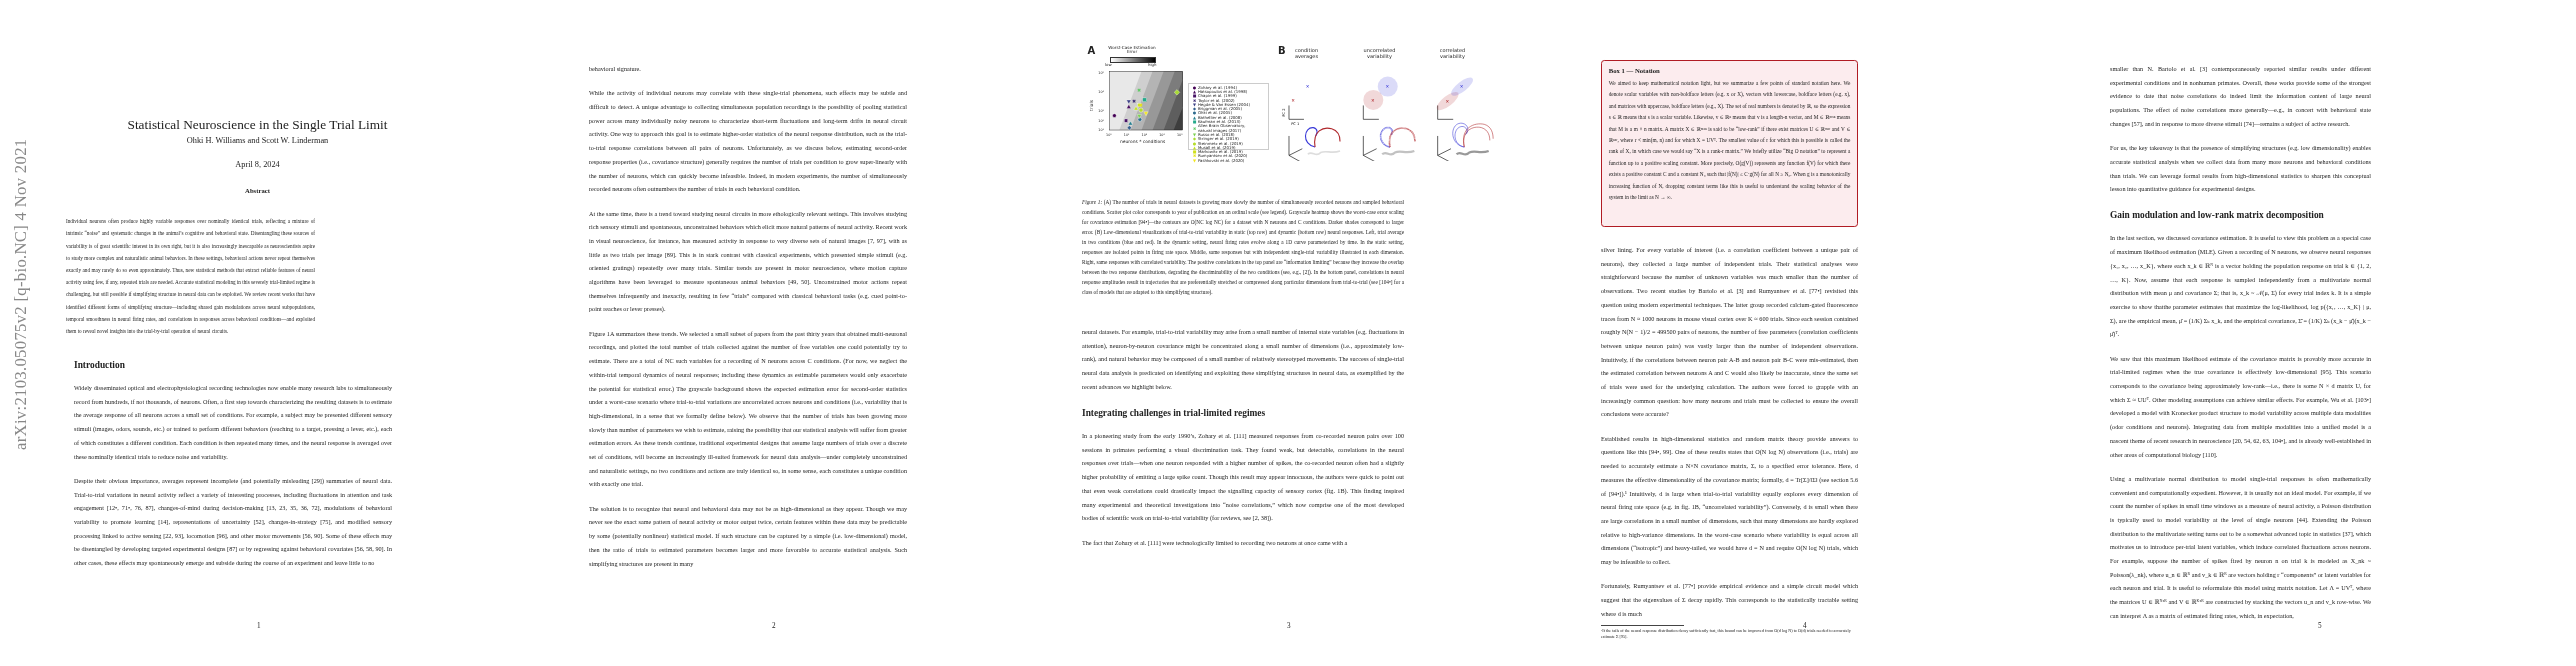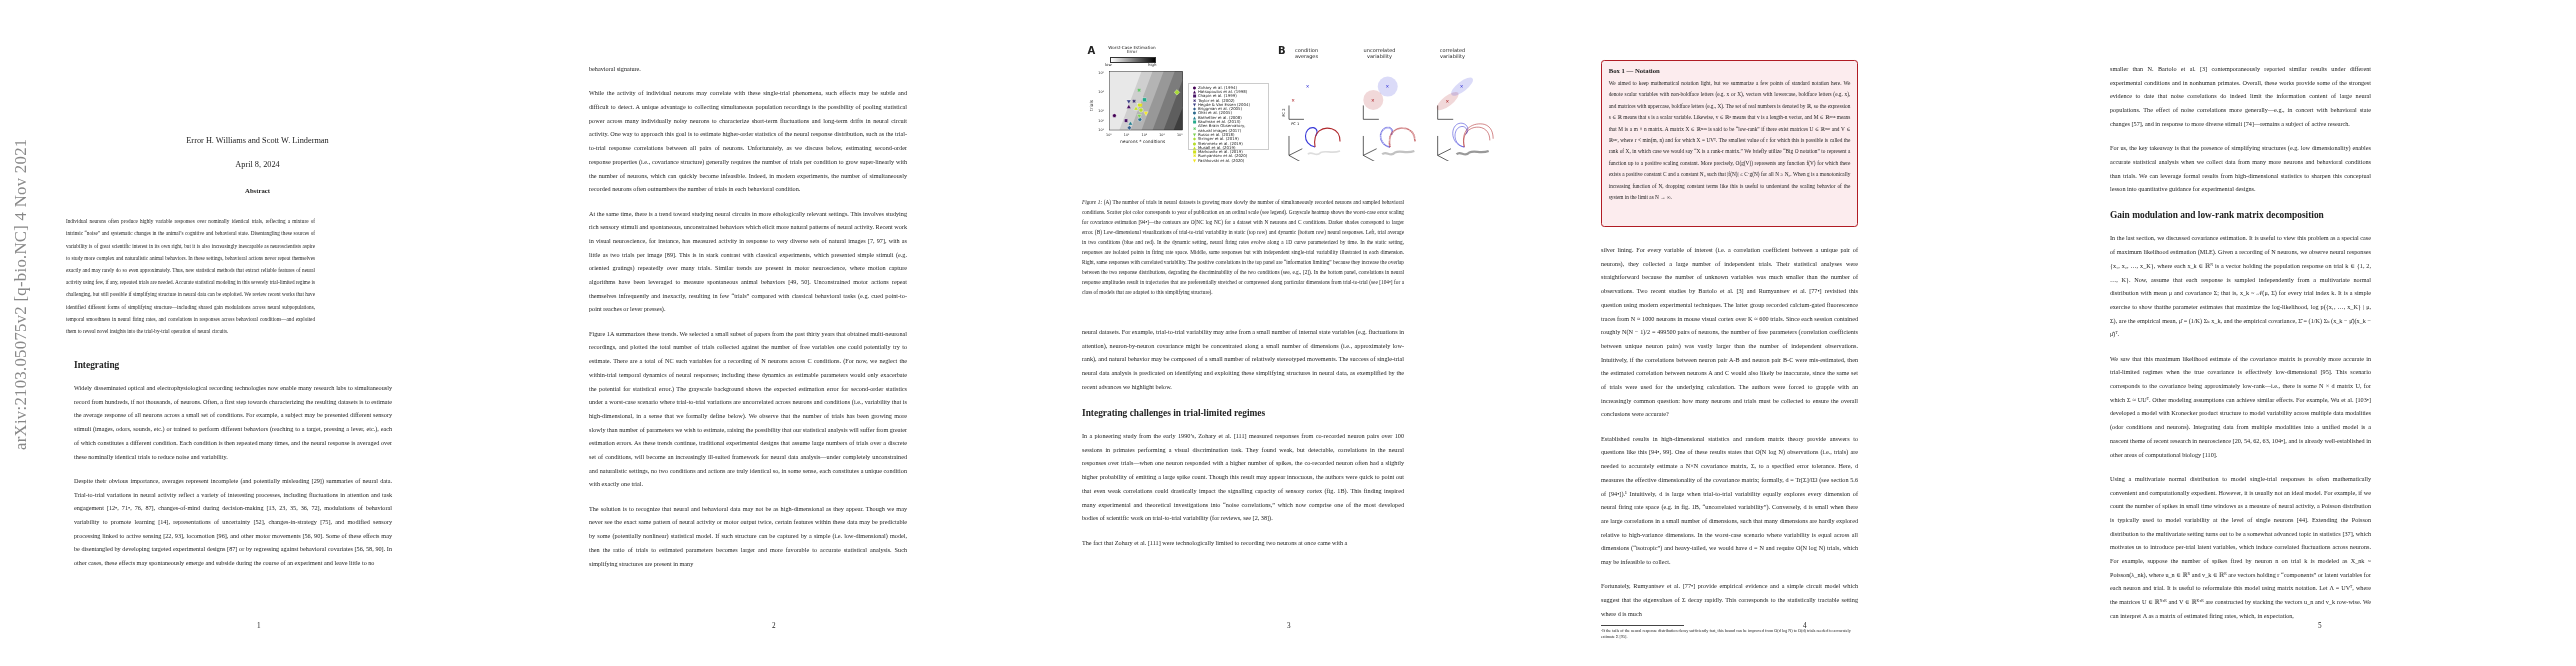--- a/index.html
+++ b/index.html
@@ -32,27 +32,28 @@
   .subplot-title{position:absolute;font-family:"DejaVu Sans",sans-serif;font-size:5px;text-align:center;line-height:6.1px;}
   .sans-small{font-family:"DejaVu Sans",sans-serif;}
 </style>
 </head>
 <body>
 
 <div class="page p1">
   <div class="arxiv">
       <span>arXiv:2103.05075v2  [q-bio.NC]  4 Nov 2021</span>
     </div>
-  <div class="authors">Error H. Williams and Scott W. Linderman</div>
+  <h1 class="title">Statistical Neuroscience in the Single Trial Limit</h1>
+  <div class="authors">Ohki H. Williams and Scott W. Linderman</div>
   <div class="date">April 8, 2024</div>
   <div class="abs-head">Abstract</div>
   <p class="abstract">Individual neurons often produce highly variable responses over nominally identical trials, reflecting a mixture of intrinsic “noise” and systematic changes in the animal’s cognitive and behavioral state. Disentangling these sources of variability is of great scientific interest in its own right, but it is also increasingly inescapable as neuroscientists aspire to study more complex and naturalistic animal behaviors. In these settings, behavioral actions never repeat themselves exactly and may rarely do so even approximately. Thus, new statistical methods that extract reliable features of neural activity using few, if any, repeated trials are needed. Accurate statistical modeling in this severely trial-limited regime is challenging, but still possible if simplifying structure in neural data can be exploited. We review recent works that have identified different forms of simplifying structure—including shared gain modulations across neural subpopulations, temporal smoothness in neural firing rates, and correlations in responses across behavioral conditions—and exploited them to reveal novel insights into the trial-by-trial operation of neural circuits.</p>
 
   <div class="col" style="top:360px;">
-    <h2 class="section">Integrating</h2>
+    <h2 class="section">Introduction</h2>
     <p class="body-text" style="margin-top:11px;">Widely disseminated optical and electrophysiological recording technologies now enable many research labs to simultaneously record from hundreds, if not thousands, of neurons. Often, a first step towards characterizing the resulting datasets is to estimate the average response of all neurons across a small set of conditions. For example, a subject may be presented different sensory stimuli (images, odors, sounds, etc.) or trained to perform different behaviors (reaching to a target, pressing a lever, etc.), each of which constitutes a different condition. Each condition is then repeated many times, and the neural response is averaged over these nominally identical trials to reduce noise and variability.</p>
     <p class="body-text">Despite their obvious importance, averages represent incomplete (and potentially misleading [29]) summaries of neural data. Trial-to-trial variations in neural activity reflect a variety of interesting processes, including fluctuations in attention and task engagement [12•, 71•, 76, 87], changes-of-mind during decision-making [13, 23, 35, 36, 72], modulations of behavioral variability to promote learning [14], representations of uncertainty [52], changes-in-strategy [75], and modified sensory processing linked to active sensing [22, 93], locomotion [96], and other motor movements [56, 90]. Some of these effects may be disentangled by developing targeted experimental designs [87] or by regressing against behavioral covariates [56, 58, 90]. In other cases, these effects may spontaneously emerge and subside during the course of an experiment and leave little to no</p>
   </div>
   <div class="pagenum" style="left:257px;width:auto;">1</div>
 </div>
 
 <div class="page p2">
   <div class="col" style="top:62px;">
     <p class="body-text">behavioral signature.</p>
     <p class="body-text">While the activity of individual neurons may correlate with these single-trial phenomena, such effects may be subtle and difficult to detect. A unique advantage to collecting simultaneous population recordings is the possibility of pooling statistical power across many individually noisy neurons to characterize short-term fluctuations and long-term drifts in neural circuit activity. One way to approach this goal is to estimate higher-order statistics of the neural response distribution, such as the trial-to-trial response correlations between all pairs of neurons. Unfortunately, as we discuss below, estimating second-order response properties (i.e., covariance structure) generally requires the number of trials per condition to grow super-linearly with the number of neurons, which can quickly become infeasible. Indeed, in modern experiments, the number of simultaneously recorded neurons often outnumbers the number of trials in each behavioral condition.</p>

